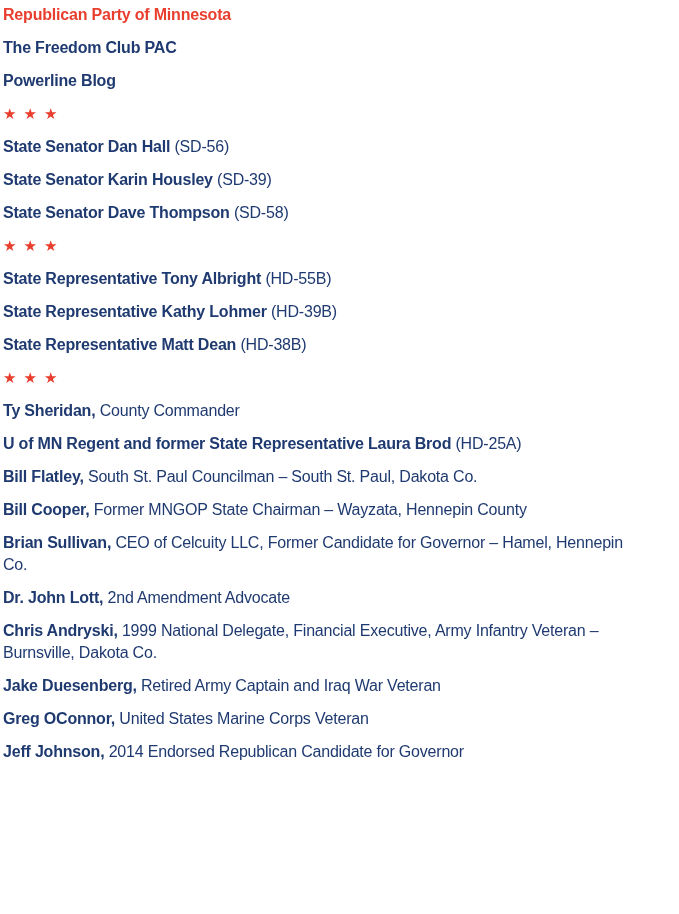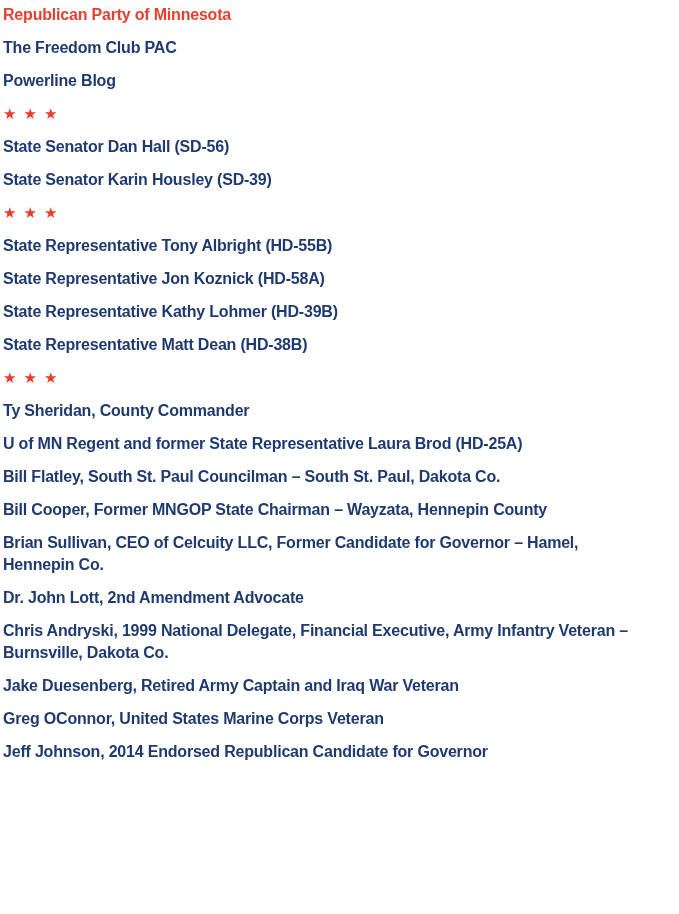--- a/index.html
+++ b/index.html
@@ -24,21 +24,21 @@
     margin: 0 0 11px 0;
     font-size: 16px;
     line-height: 22px;
     color: var(--navy);
     letter-spacing: -0.2px;
   }
   .line .b {
     font-weight: 700;
   }
   .line .r {
-    font-weight: 700;
+    font-weight: 400;
     margin-top: 20px;
   }
   .line.red .b {
     color: var(--red);
     text-align: center;
   }
   .stars {
     margin: 0 0 11px 0;
     line-height: 22px;
     height: 22px;
@@ -57,25 +57,25 @@
 
   <p class="line red"><span class="b">Republican Party of Minnesota</span></p>
 
   <p class="line"><span class="b">The Freedom Club PAC</span></p>
   <p class="line"><span class="b">Powerline Blog</span></p>
 
   <div class="stars"><span class="star">★</span><span class="star">★</span><span class="star">★</span></div>
 
   <p class="line"><span class="b">State Senator Dan Hall</span><span class="r"> (SD-56)</span></p>
   <p class="line"><span class="b">State Senator Karin Housley</span><span class="r"> (SD-39)</span></p>
+  <p class="line"><span class="b">State Senator Dave Thompson</span><span class="r"> (SD-58)</span></p>
 
   <div class="stars"><span class="star">★</span><span class="star">★</span><span class="star">★</span></div>
 
   <p class="line"><span class="b">State Representative Tony Albright</span><span class="r"> (HD-55B)</span></p>
-  <p class="line"><span class="b">State Representative Jon Koznick</span><span class="r"> (HD-58A)</span></p>
   <p class="line"><span class="b">State Representative Kathy Lohmer</span><span class="r"> (HD-39B)</span></p>
   <p class="line"><span class="b">State Representative Matt Dean</span><span class="r"> (HD-38B)</span></p>
 
   <div class="stars"><span class="star">★</span><span class="star">★</span><span class="star">★</span></div>
 
   <p class="line"><span class="b">Ty Sheridan,</span><span class="r"> County Commander</span></p>
   <p class="line"><span class="b">U of MN Regent and former State Representative Laura Brod</span><span class="r"> (HD-25A)</span></p>
   <p class="line"><span class="b">Bill Flatley,</span><span class="r"> South St. Paul Councilman – South St. Paul, Dakota Co.</span></p>
   <p class="line"><span class="b">Bill Cooper,</span><span class="r"> Former MNGOP State Chairman – Wayzata, Hennepin County</span></p>
   <p class="line"><span class="b">Brian Sullivan,</span><span class="r"> CEO of Celcuity LLC, Former Candidate for Governor – Hamel, Hennepin Co.</span></p>

